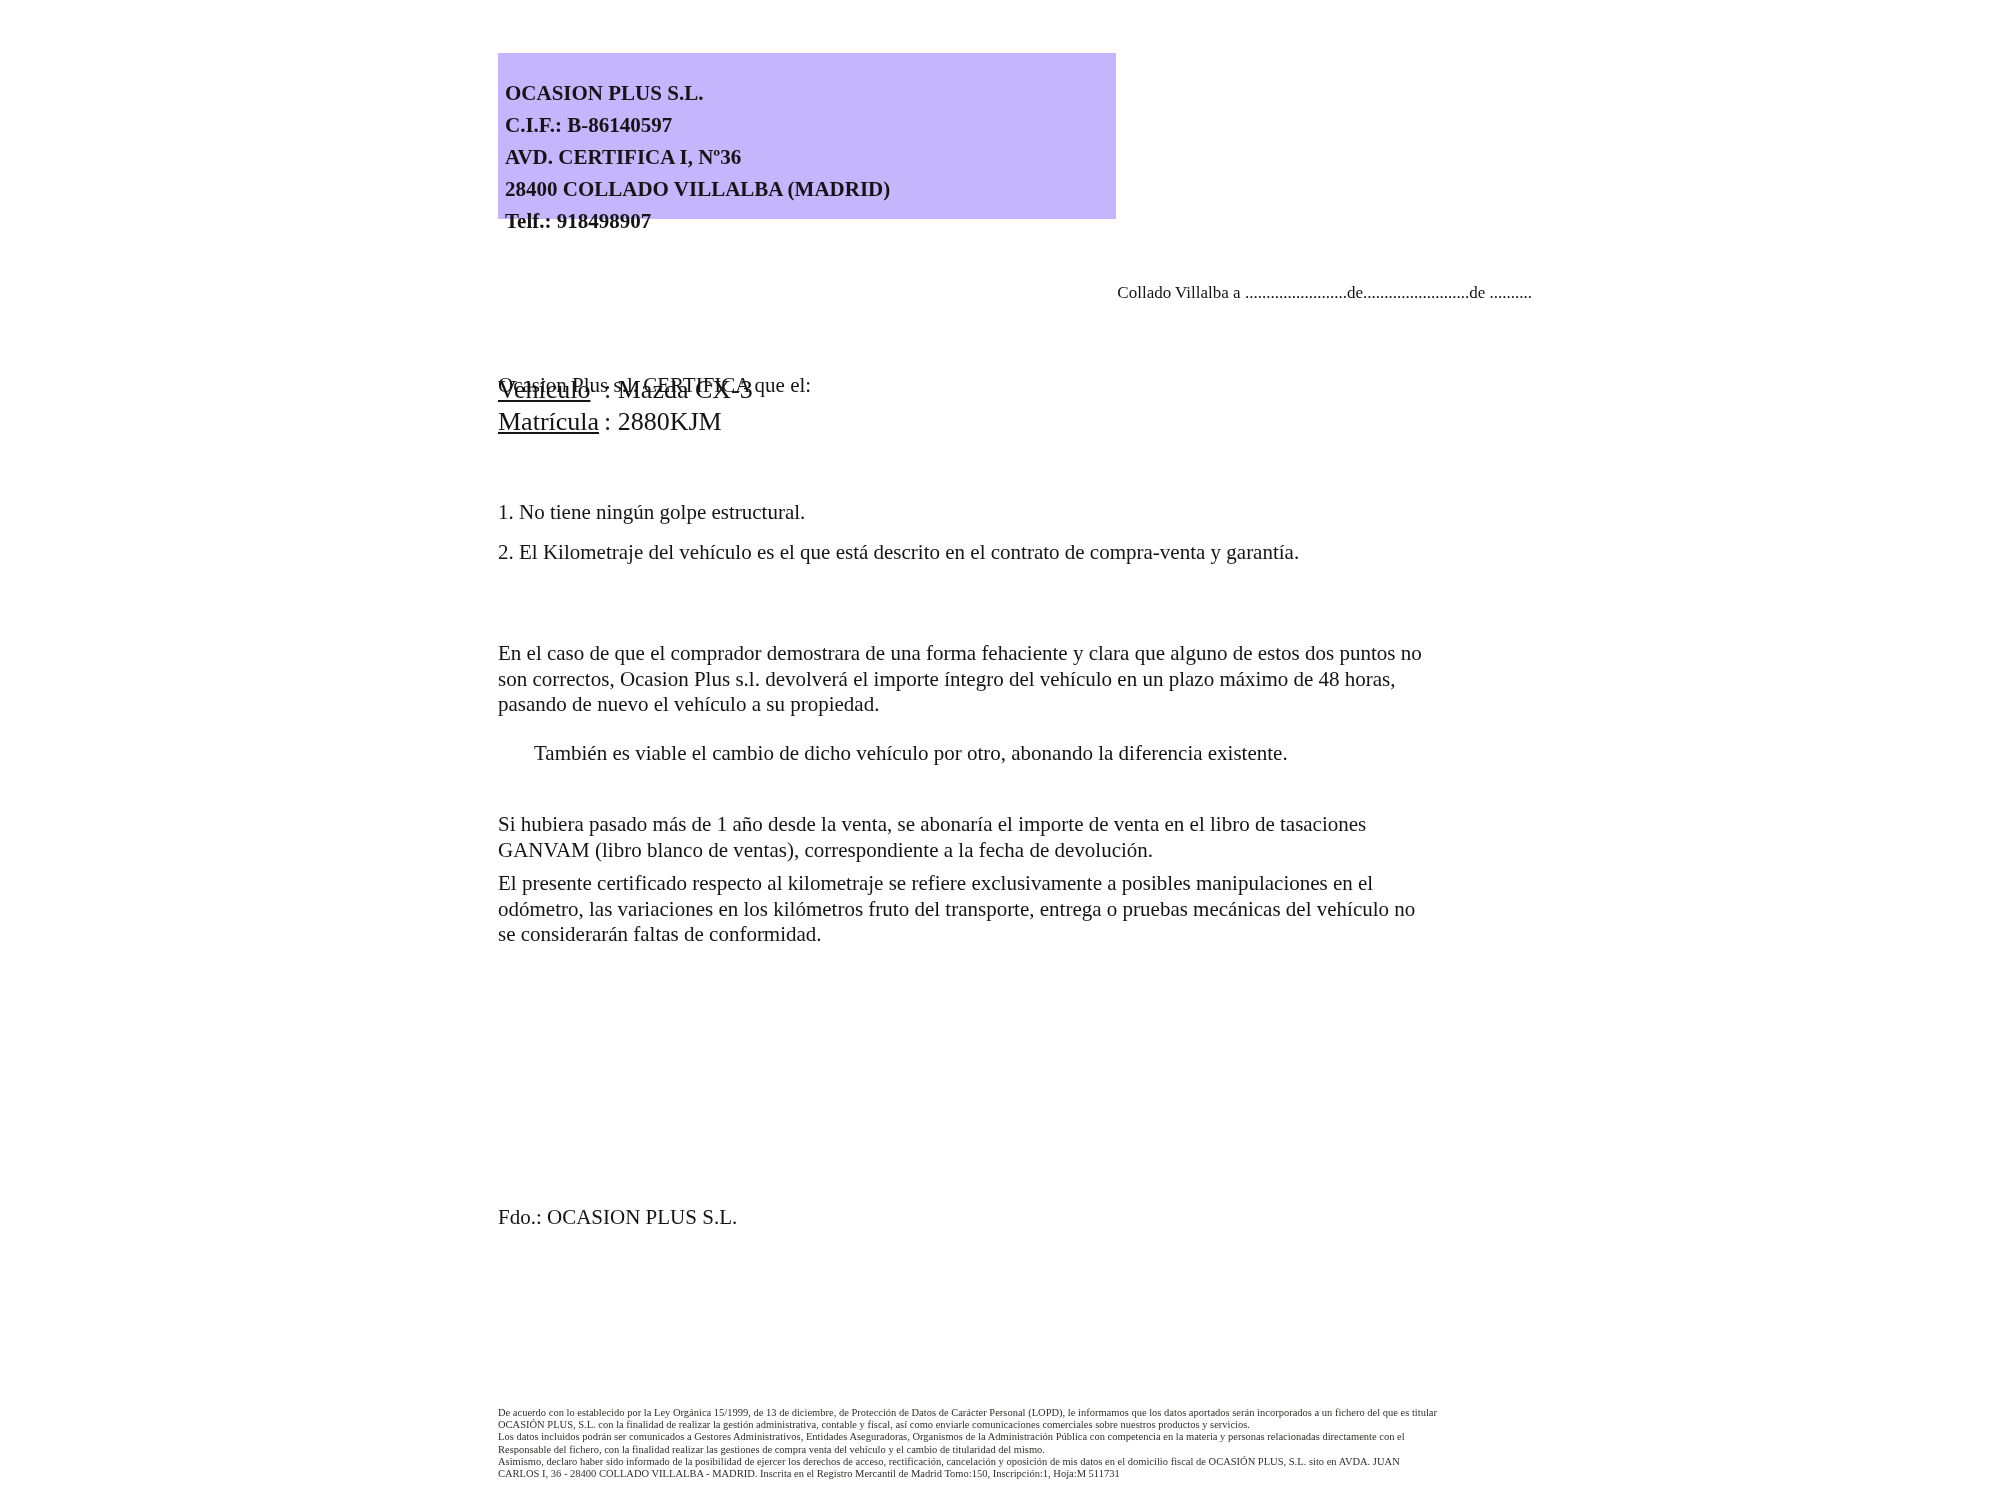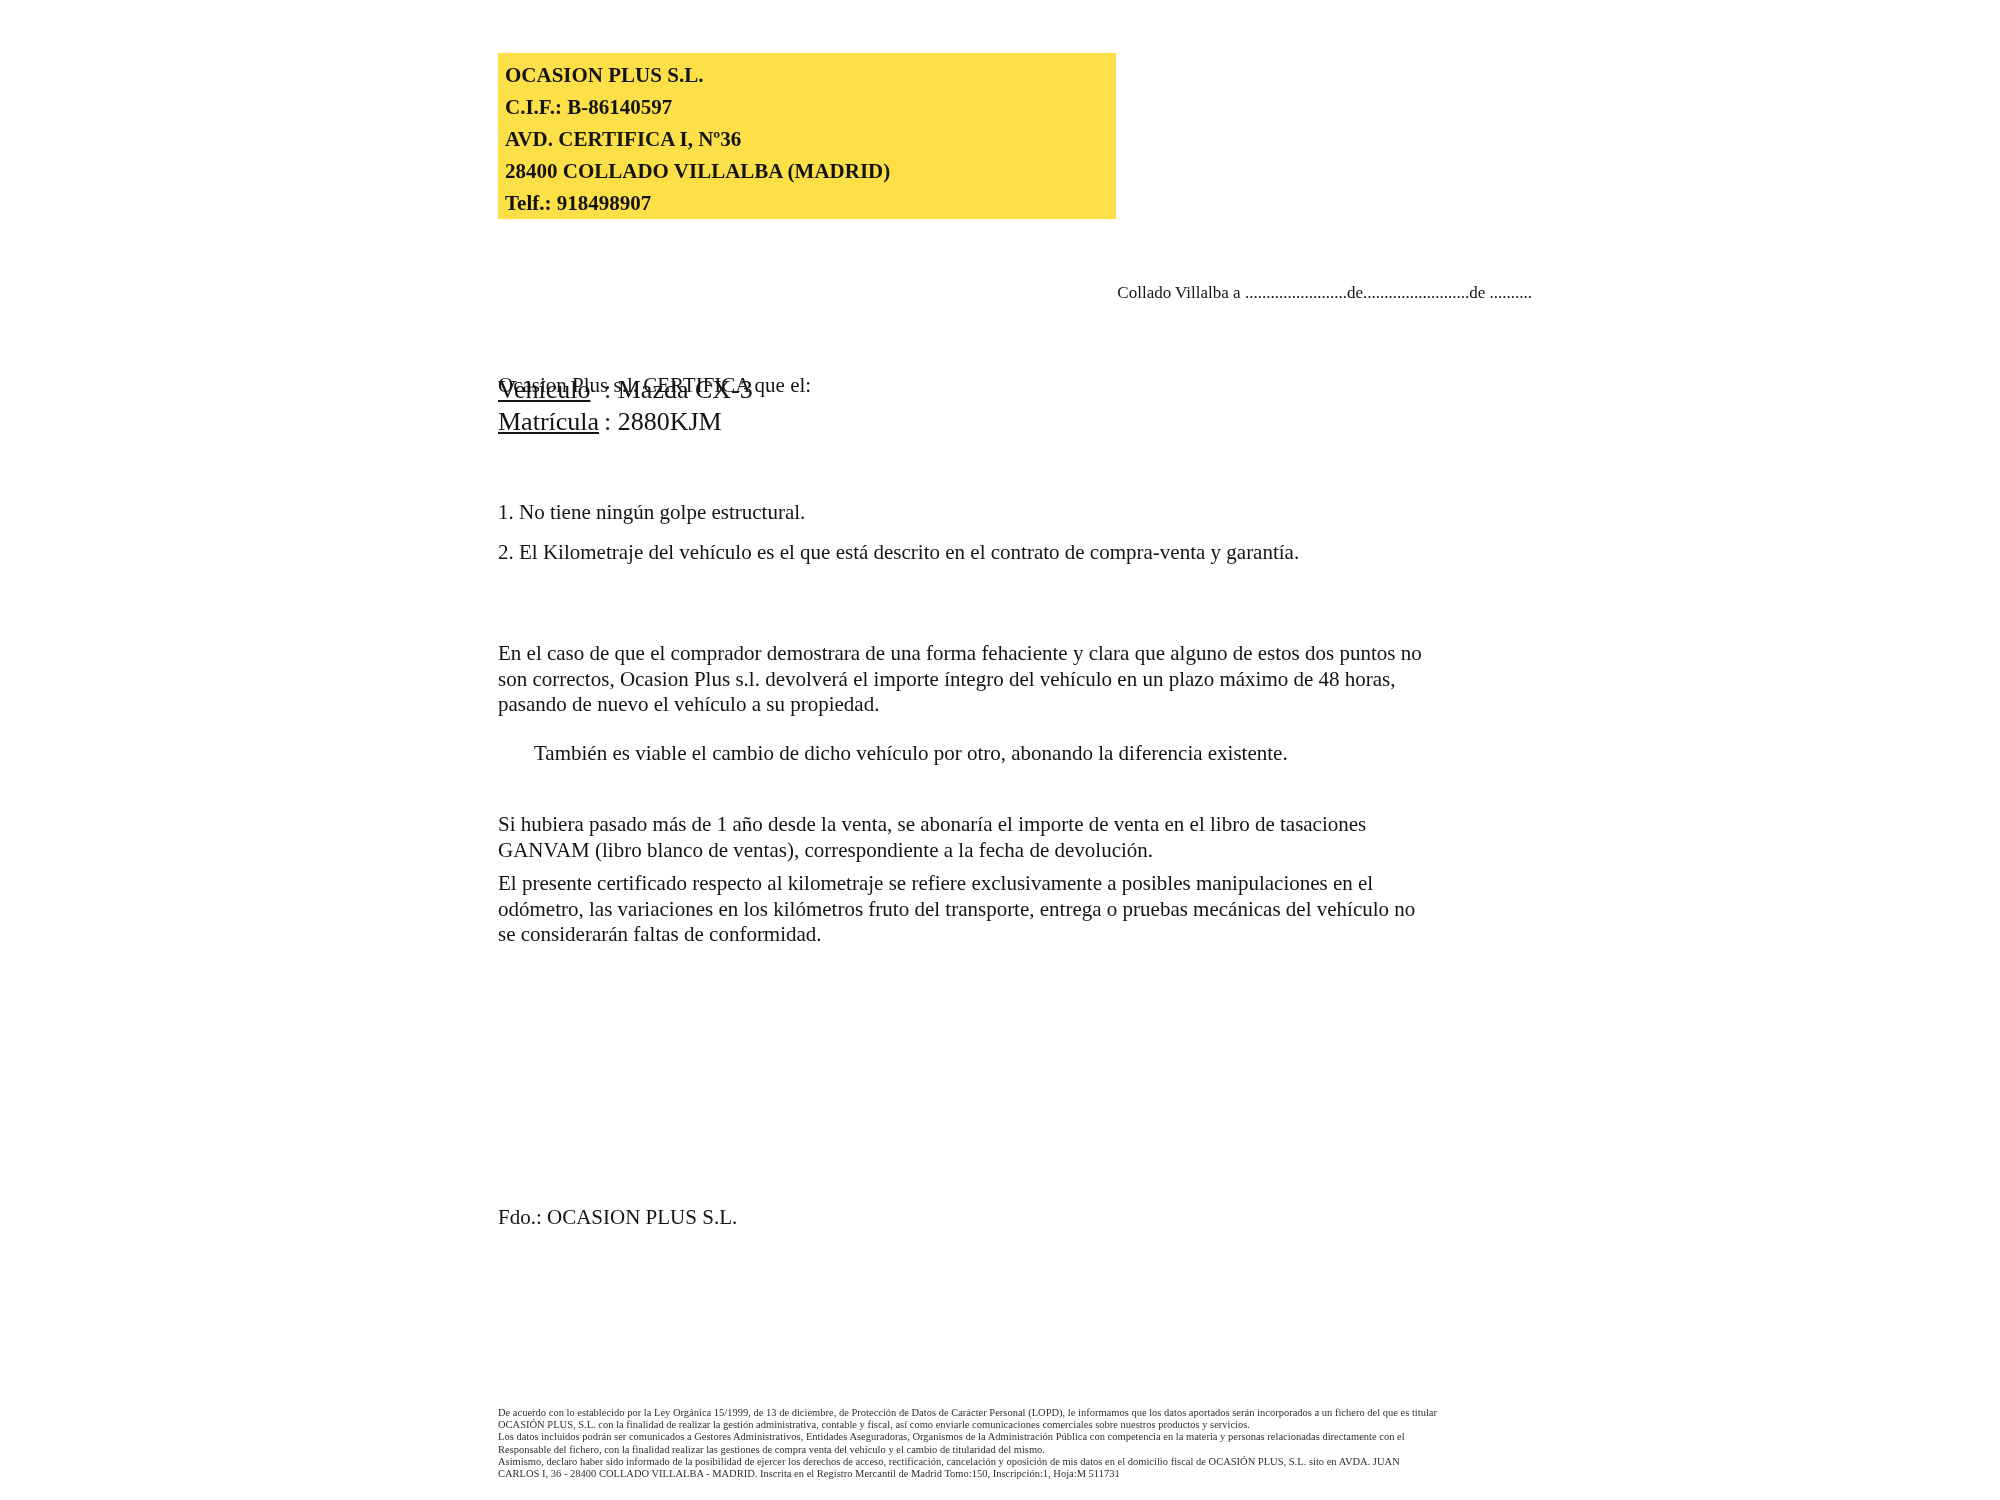--- a/index.html
+++ b/index.html
@@ -10,22 +10,22 @@
     background: #ffffff;
     font-family: "Liberation Serif", "DejaVu Serif", serif;
     color: #141414;
     overflow: hidden;
   }
   .abs { position: absolute; }
 
   .header-box {
     left: 498px; top: 53px;
     width: 618px; height: 166px;
-    background: #fde047;
-    padding: 6px 0 0 7px;
+    background: #c4b5fd;
+    padding: 24px 0 0 7px;
     box-sizing: border-box;
   }
   .header-line {
     font-weight: bold;
     font-size: 21px;
     line-height: 32px;
     white-space: nowrap;
   }
 
   .date-line {

